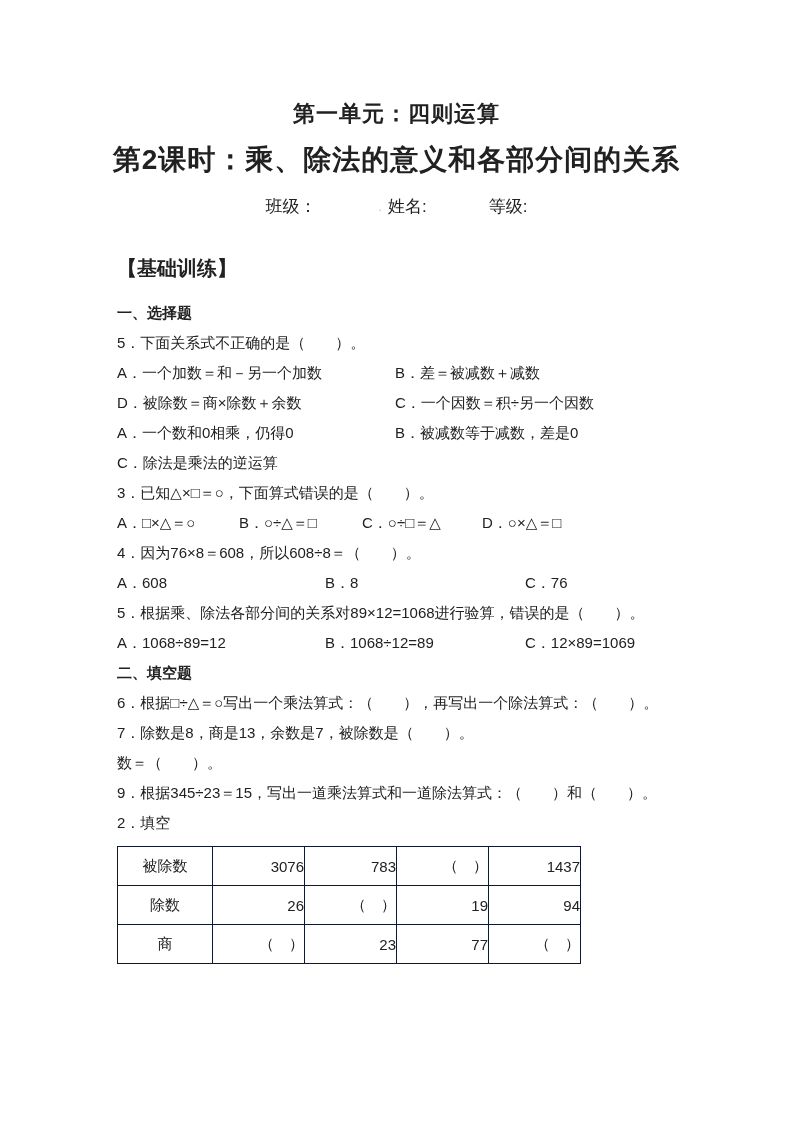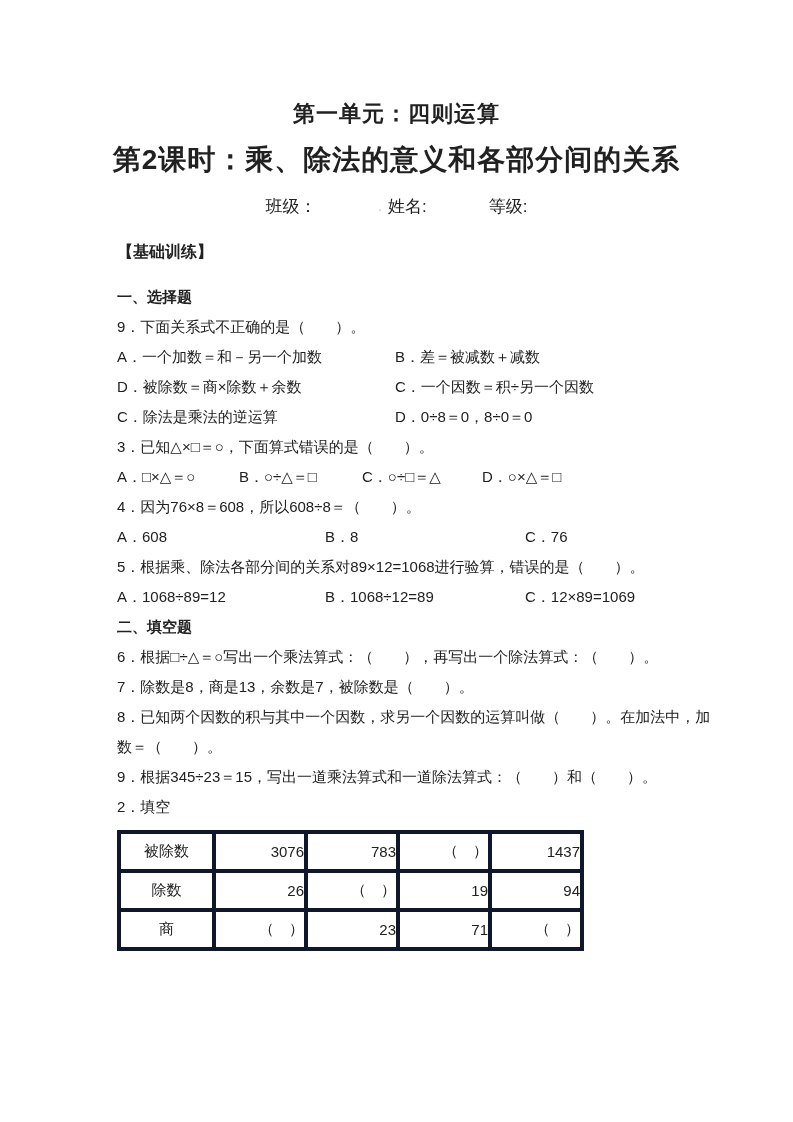--- a/index.html
+++ b/index.html
@@ -33,22 +33,22 @@
     display: flex;
     justify-content: center;
     align-items: flex-start;
     gap: 62px;
     font-size: 17px;
     line-height: 26px;
   }
   .id-row .stray { color: #b9b9b9; font-size: 12px; margin-right: -56px; }
   .basic-heading {
     margin-left: 117px;
-    margin-top: 18px;
-    font-size: 16px;
+    margin-top: 34px;
+    font-size: 20px;
     font-weight: bold;
     line-height: 28px;
   }
   .content { margin-left: 117px; font-size: 15px; }
   .sec-heading {
     margin-top: 16px;
     font-size: 15px;
     font-weight: bold;
     height: 30px;
     line-height: 30px;
@@ -56,21 +56,21 @@
   .line { height: 30px; line-height: 30px; white-space: nowrap; }
   .cols2 { display: grid; grid-template-columns: 278px auto; }
   .cols4 { display: grid; grid-template-columns: 122px 123px 120px auto; }
   .cols3 { display: grid; grid-template-columns: 164px 156px auto; gap: 44px; }
   .fill-table {
     border-collapse: collapse;
     margin-top: 8px;
     table-layout: fixed;
   }
   .fill-table td {
-    border: 4px solid #0f172a;
+    border: 1px solid #0f172a;
     height: 39px;
     text-align: center;
     vertical-align: middle;
     font-size: 15px;
     color: #212121;
   }
   .fill-table td.rowlabel { width: 95px; }
   .fill-table td.val { width: 92px; text-align: right; }
 </style>
 </head>
@@ -87,33 +87,36 @@
     <span>姓名:</span>
     <span>等级:</span>
   </div>
 
   <div class="basic-heading">【基础训练】</div>
 
   <div class="content">
 
     <div class="sec-heading">一、选择题</div>
 
-    <div class="line">9．下面关系式不正确的是（　　）。</div>
+    <div class="line">5．下面关系式不正确的是（　　）。</div>
     <div class="line cols2">
       <span>A．一个加数＝和－另一个加数</span>
       <span>B．差＝被减数＋减数</span>
     </div>
     <div class="line cols2">
       <span>D．被除数＝商×除数＋余数</span>
       <span>C．一个因数＝积÷另一个因数</span>
     </div>
 
     <div class="line cols2">
+      <span>A．一个数和0相乘，仍得0</span>
+      <span>B．被减数等于减数，差是0</span>
+    </div>
+    <div class="line cols2">
       <span>C．除法是乘法的逆运算</span>
-      <span>D．0÷8＝0，8÷0＝0</span>
     </div>
 
     <div class="line">3．已知△×□＝○，下面算式错误的是（　　）。</div>
     <div class="line cols4">
       <span>A．□×△＝○</span>
       <span>B．○÷△＝□</span>
       <span>C．○÷□＝△</span>
       <span>D．○×△＝□</span>
     </div>
 
@@ -128,21 +131,20 @@
     <div class="line cols3">
       <span>A．1068÷89=12</span>
       <span>B．1068÷12=89</span>
       <span>C．12×89=1069</span>
     </div>
 
     <div class="sec-heading" style="margin-top:0;">二、填空题</div>
 
     <div class="line">6．根据□÷△＝○写出一个乘法算式：（　　），再写出一个除法算式：（　　）。</div>
     <div class="line">7．除数是8，商是13，余数是7，被除数是（　　）。</div>
-    <div class="line">8．已知两个因数的积与其中一个因数，求另一个因数的运算叫做（　　）。在加法中，加</div>
     <div class="line">数＝（　　）。</div>
     <div class="line">9．根据345÷23＝15，写出一道乘法算式和一道除法算式：（　　）和（　　）。</div>
     <div class="line">2．填空</div>
 
     <table class="fill-table">
       <tbody>
         <tr>
           <td class="rowlabel">被除数</td>
           <td class="val">3076</td>
           <td class="val">783</td>
@@ -153,20 +155,20 @@
           <td class="rowlabel">除数</td>
           <td class="val">26</td>
           <td class="val">（　）</td>
           <td class="val">19</td>
           <td class="val">94</td>
         </tr>
         <tr>
           <td class="rowlabel">商</td>
           <td class="val">（　）</td>
           <td class="val">23</td>
-          <td class="val">71</td>
+          <td class="val">77</td>
           <td class="val">（　）</td>
         </tr>
       </tbody>
     </table>
 
   </div>
 </div>
 
 </body></html>

